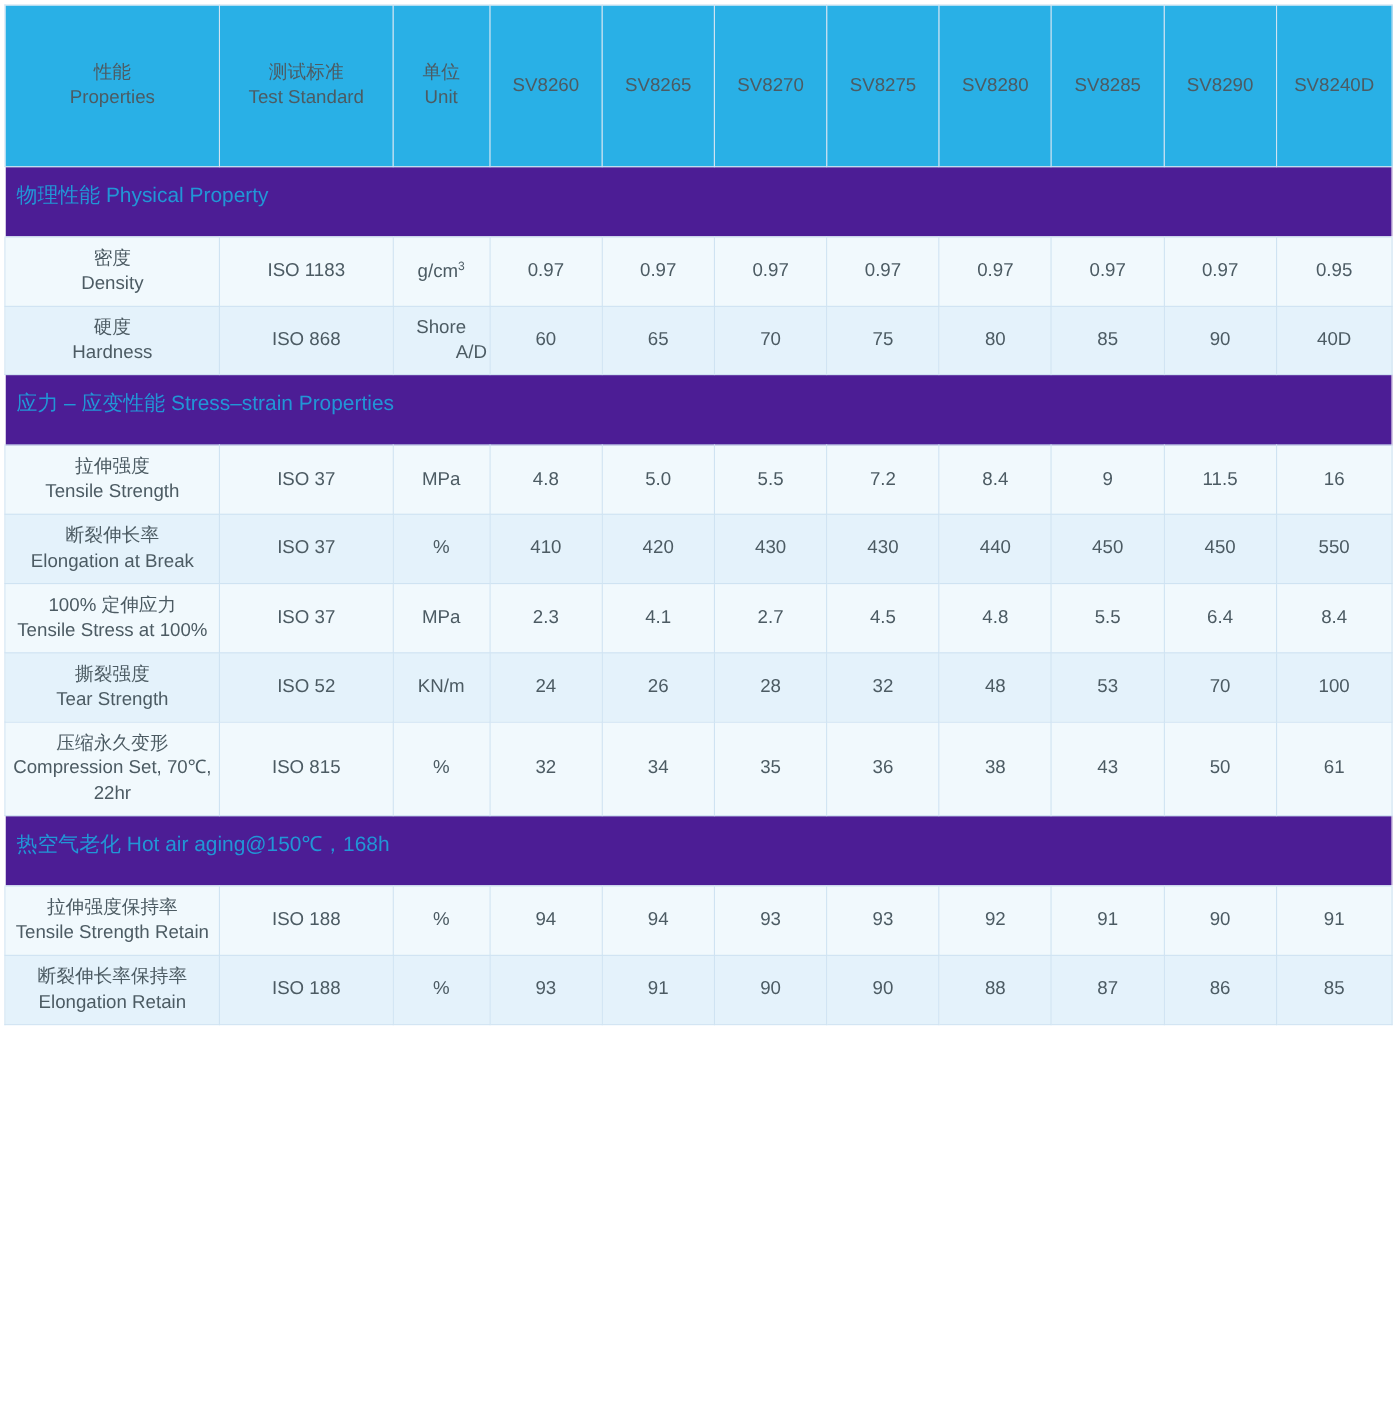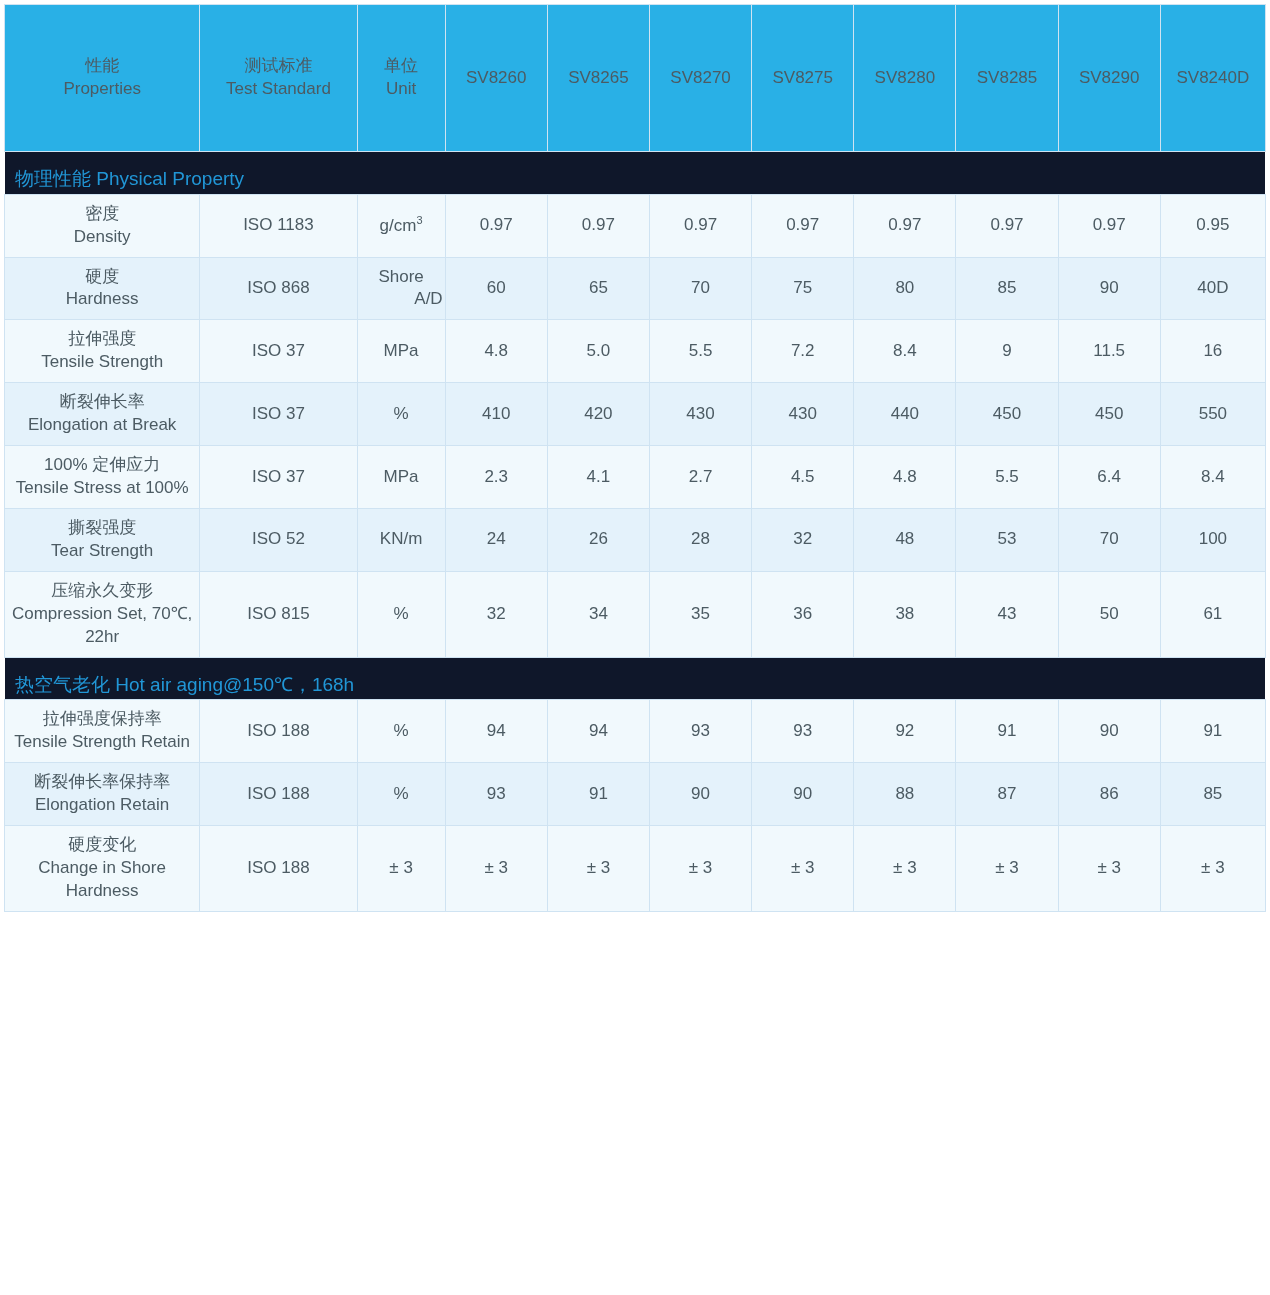--- a/index.html
+++ b/index.html
@@ -46,25 +46,25 @@
     font-weight: normal;
     font-size: 19px;
     height: 130px;
     border: 1px solid #ffffff;
     padding: 4px 2px;
   }
   thead th .l1 { display: block; }
   thead th .l2 { display: block; }
 
   tr.section td {
-    background: #0f172a;
+    background: #4c1d95;
     text-align: left;
     color: #2196d6;
     font-size: 19px;
-    padding: 14px 8px 2px 10px;
+    padding: 14px 8px 23px 10px;
     border-left: 1px solid #ffffff;
     border-right: 1px solid #ffffff;
   }
   tr.light td { background: #f1f9fd; }
   tr.dark  td { background: #e4f2fb; }
 
   td.prop { font-size: 17px; margin-left: 18px; }
   td.prop .cn { display: block; }
   td.prop .en { display: block; }
   td.std, td.unit { font-size: 17px; }
@@ -160,20 +160,23 @@
             <span style="display: block; text-align: right;">A/D</span>
           </td>
           <td class="val">60</td>
           <td class="val">65</td>
           <td class="val">70</td>
           <td class="val">75</td>
           <td class="val">80</td>
           <td class="val">85</td>
           <td class="val">90</td>
           <td class="val">40D</td>
+        </tr>
+        <tr class="section">
+          <td colspan="11">应力 – 应变性能 Stress–strain Properties</td>
         </tr>
         <tr class="light">
           <td class="prop">
             <span class="cn">拉伸强度</span>
             <span class="en">Tensile Strength</span>
           </td>
           <td class="std">ISO 37</td>
           <td class="unit">MPa</td>
           <td class="val">4.8</td>
           <td class="val">5.0</td>
@@ -276,31 +279,15 @@
           <td class="unit">%</td>
           <td class="val">93</td>
           <td class="val">91</td>
           <td class="val">90</td>
           <td class="val">90</td>
           <td class="val">88</td>
           <td class="val">87</td>
           <td class="val">86</td>
           <td class="val">85</td>
         </tr>
-        <tr class="light">
-          <td class="prop">
-            <span class="cn">硬度变化</span>
-            <span class="en">Change in Shore Hardness</span>
-          </td>
-          <td class="std">ISO 188</td>
-          <td class="unit">± 3</td>
-          <td class="val">± 3</td>
-          <td class="val">± 3</td>
-          <td class="val">± 3</td>
-          <td class="val">± 3</td>
-          <td class="val">± 3</td>
-          <td class="val">± 3</td>
-          <td class="val">± 3</td>
-          <td class="val">± 3</td>
-        </tr>
       </tbody>
   </table>
 </div>
 
 </body></html>

